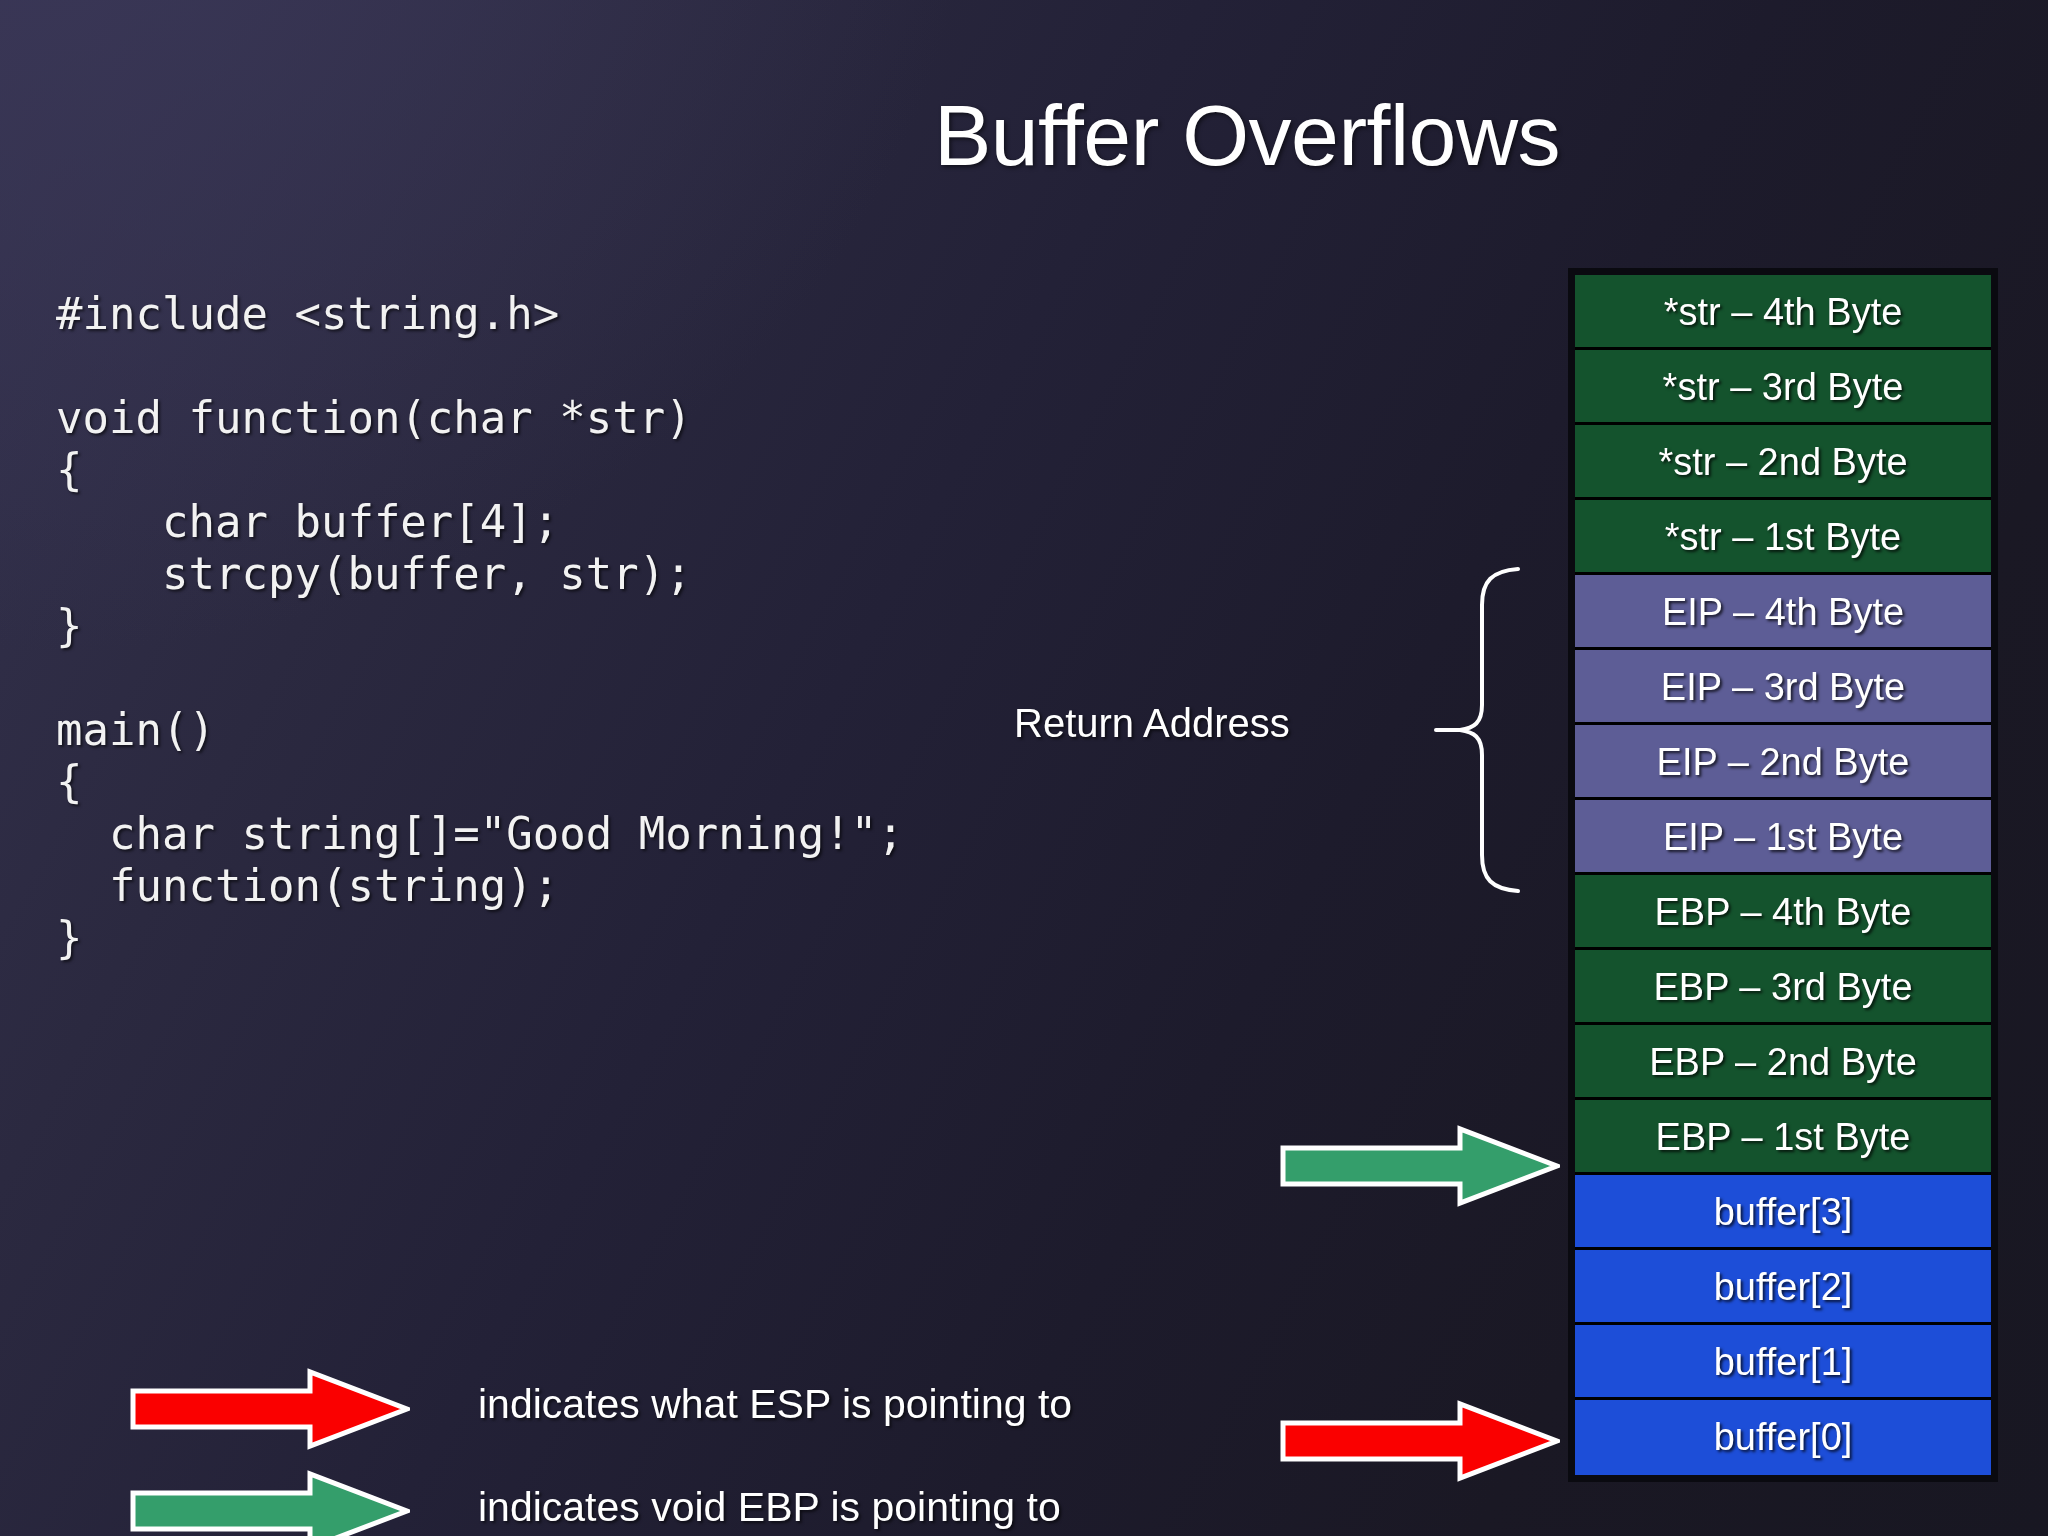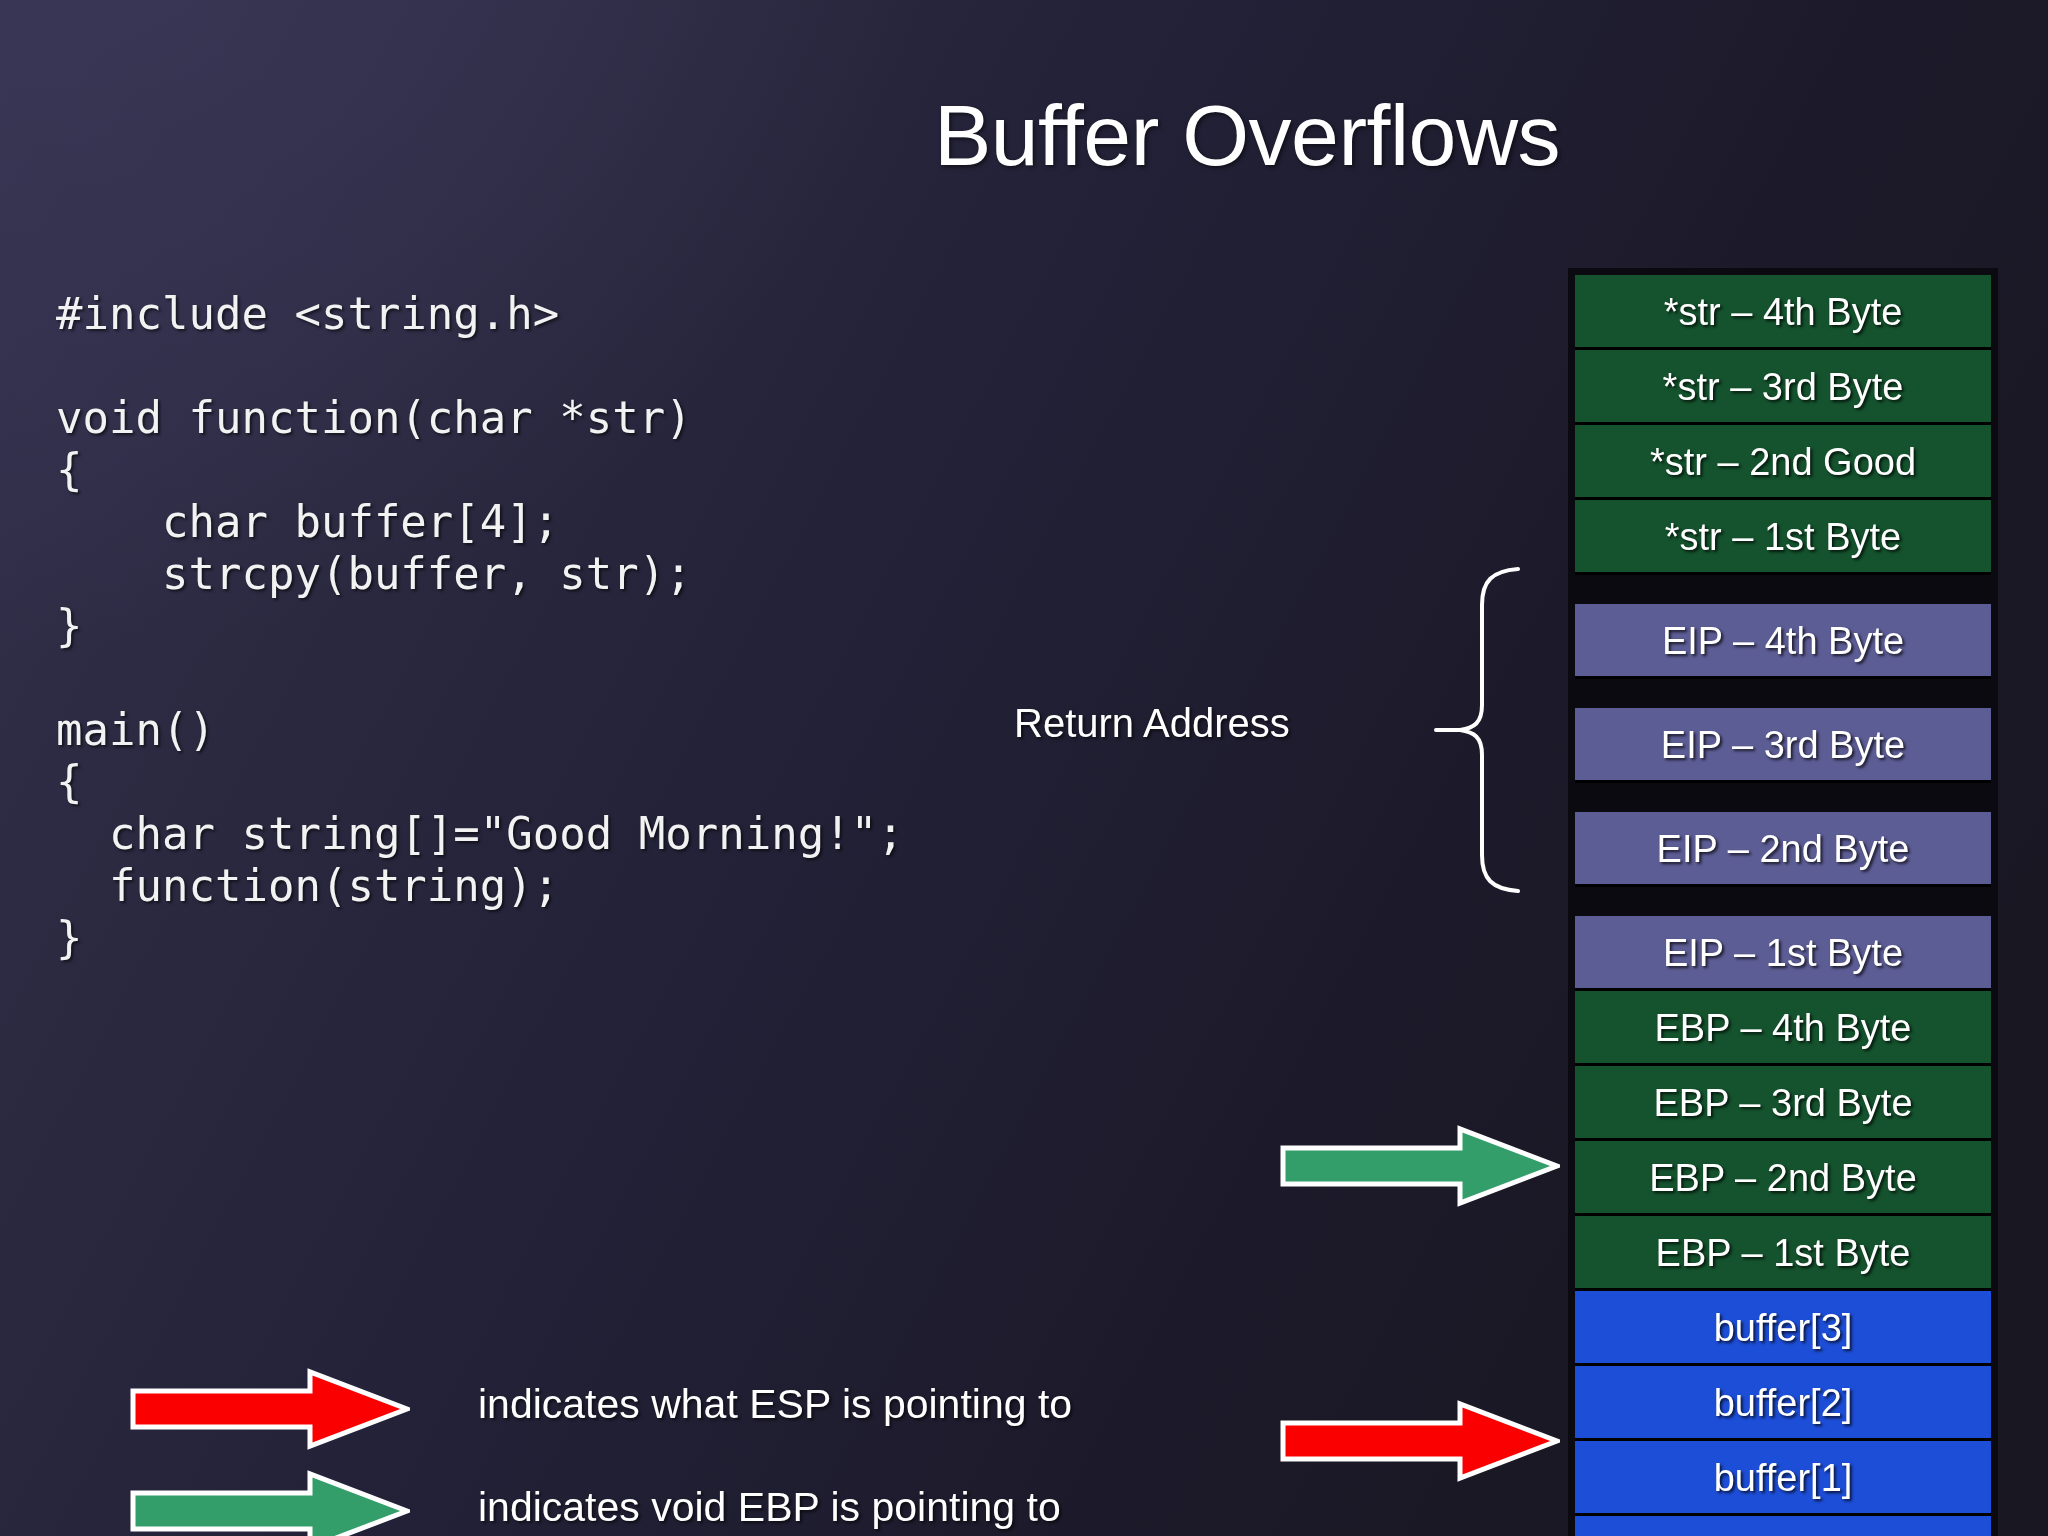--- a/index.html
+++ b/index.html
@@ -94,21 +94,21 @@
     color: #ffffff;
     font-size: 38px;
     border-bottom: 3px solid #000000;
     box-sizing: border-box;
     white-space: nowrap;
     text-shadow: 2px 2px 3px rgba(0,0,0,0.75);
     overflow: hidden;
   }
   .cell:last-child { border-bottom: none; text-align: center; }
   .cell.rose  { background: #14532d; }
-  .cell.blue  { background: #5d5d96; margin-top: 29px; }
+  .cell.blue  { background: #5d5d96; }
   .cell.dark  { background: #1d4ed8; }
 
   
   .arrow {
     position: absolute;
     display: block;
   }
 
   
   .legend-text {
@@ -132,21 +132,21 @@
     <div id="ret-label">Return Address</div>
     <svg id="ret-brace" viewBox="0 0 90 330">
       <path d="M88 4 C62 6 52 16 52 40 L52 140 C52 158 44 163 30 165 C44 167 52 172 52 190 L52 290 C52 314 62 324 88 326" fill="none" stroke="#ffffff" stroke-width="4" stroke-linecap="round"></path>
       <path d="M30 165 L6 165" fill="none" stroke="#ffffff" stroke-width="4" stroke-linecap="round"></path>
     </svg>
   </div>
 
   <div id="stack">
       <div class="cell rose">*str – 4th Byte</div>
       <div class="cell rose">*str – 3rd Byte</div>
-      <div class="cell rose">*str – 2nd Good</div>
+      <div class="cell rose">*str – 2nd Byte</div>
       <div class="cell rose">*str – 1st Byte</div>
       <div class="cell blue">EIP – 4th Byte</div>
       <div class="cell blue">EIP – 3rd Byte</div>
       <div class="cell blue">EIP – 2nd Byte</div>
       <div class="cell blue">EIP – 1st Byte</div>
       <div class="cell rose">EBP – 4th Byte</div>
       <div class="cell rose">EBP – 3rd Byte</div>
       <div class="cell rose">EBP – 2nd Byte</div>
       <div class="cell rose">EBP – 1st Byte</div>
       <div class="cell dark">buffer[3]</div>

